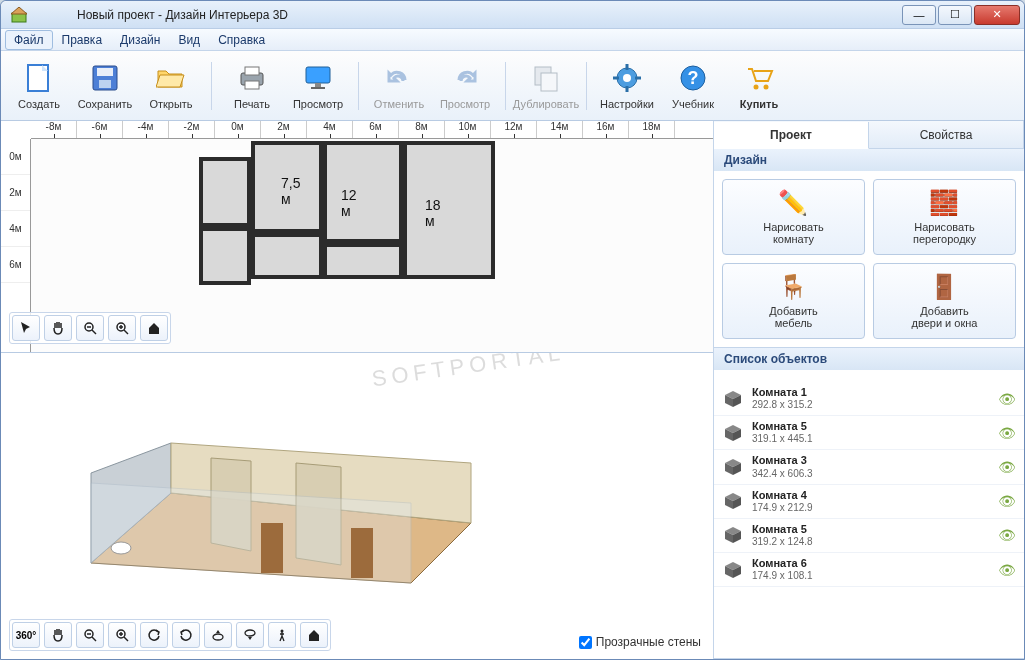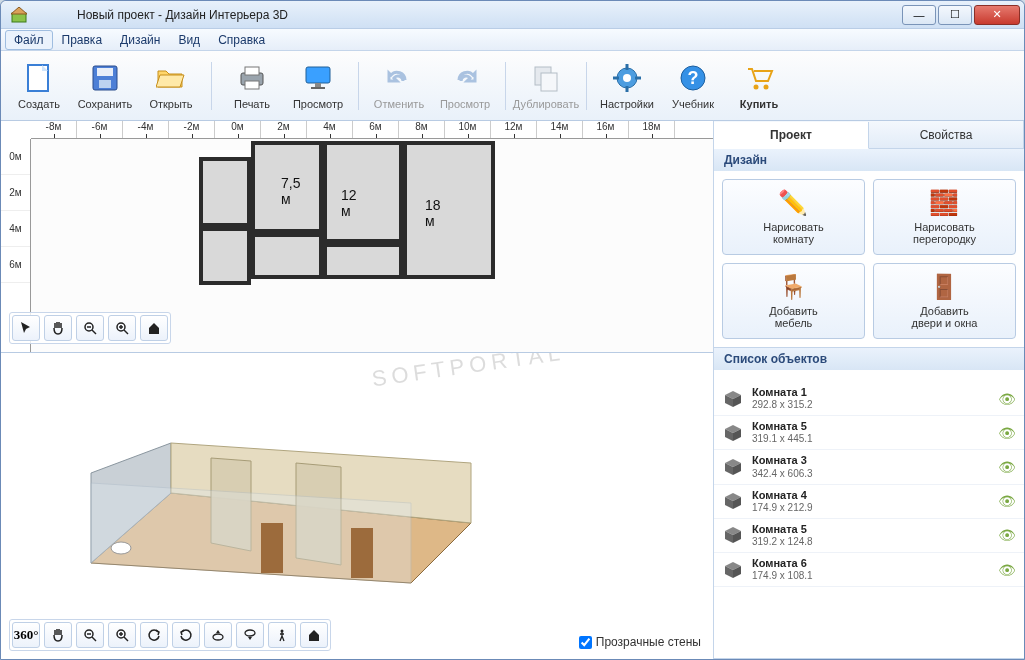--- a/index.html
+++ b/index.html
@@ -307,21 +307,21 @@
             <polygon points="40,180 360,200 360,120 40,100" fill="#dfe8ef" opacity=".35" stroke="#a9b9c7"></polygon>
 
             <rect x="210" y="140" width="22" height="50" fill="#9c6b3c"></rect>
             <rect x="300" y="145" width="22" height="50" fill="#9c6b3c"></rect>
 
             <ellipse cx="70" cy="165" rx="10" ry="6" fill="#fff" stroke="#999"></ellipse>
           </svg>
         </div>
 
         <div class="tool3d">
-          <div class="toolbtn" style="font-size:13px;font-weight:700;font-family:Liberation Serif, serif;">360°</div>
+          <div class="toolbtn" style="font-size:10px;font-weight:700;">360°</div>
           <div class="toolbtn">
               <svg width="14" height="14" viewBox="0 0 14 14">
                 <path d="M4 2v5M6 1v6M8 1v6M10 2v5M3 7c0 4 2 6 4 6s4-2 4-6" fill="none" stroke="#222" stroke-width="1.5"></path>
               </svg>
             </div>
           <div class="toolbtn">
               <svg width="14" height="14" viewBox="0 0 14 14">
                 <circle cx="6" cy="6" r="4" fill="none" stroke="#222" stroke-width="1.5"></circle>
                 <line x1="9" y1="9" x2="13" y2="13" stroke="#222" stroke-width="1.5"></line>
                 <line x1="4" y1="6" x2="8" y2="6" stroke="#222" stroke-width="1.5"></line>

